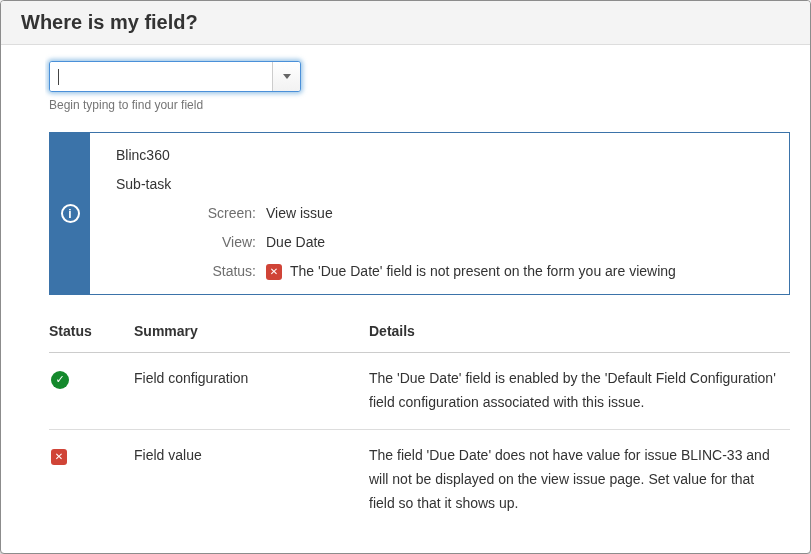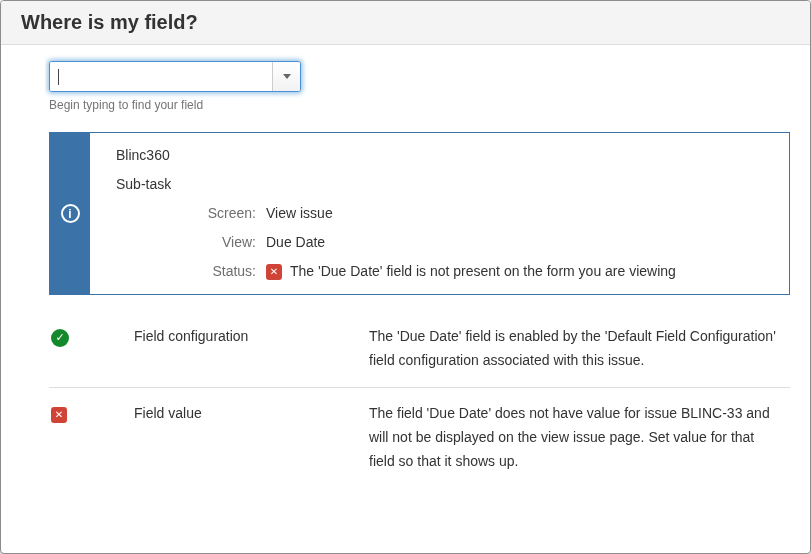--- a/index.html
+++ b/index.html
@@ -262,20 +262,25 @@
           <span class="info-value">
             <span class="icon-error">✕</span>
             <span>The 'Due Date' field is not present on the form you are viewing</span>
           </span>
         </div>
       </div>
     </div>
 
     
     <div class="field-table">
+      <div class="ft-row ft-head">
+        <div class="ft-cell">Status</div>
+        <div class="ft-cell">Summary</div>
+        <div class="ft-cell">Details</div>
+      </div>
 
       <div class="ft-row ft-body-row">
         <div class="ft-cell status-cell">
           <span class="icon-success">✓</span>
         </div>
         <div class="ft-cell">Field configuration</div>
         <div class="ft-cell">The 'Due Date' field is enabled by the 'Default Field Configuration' field configuration associated with this issue.</div>
       </div>
 
       <div class="ft-row ft-body-row">

